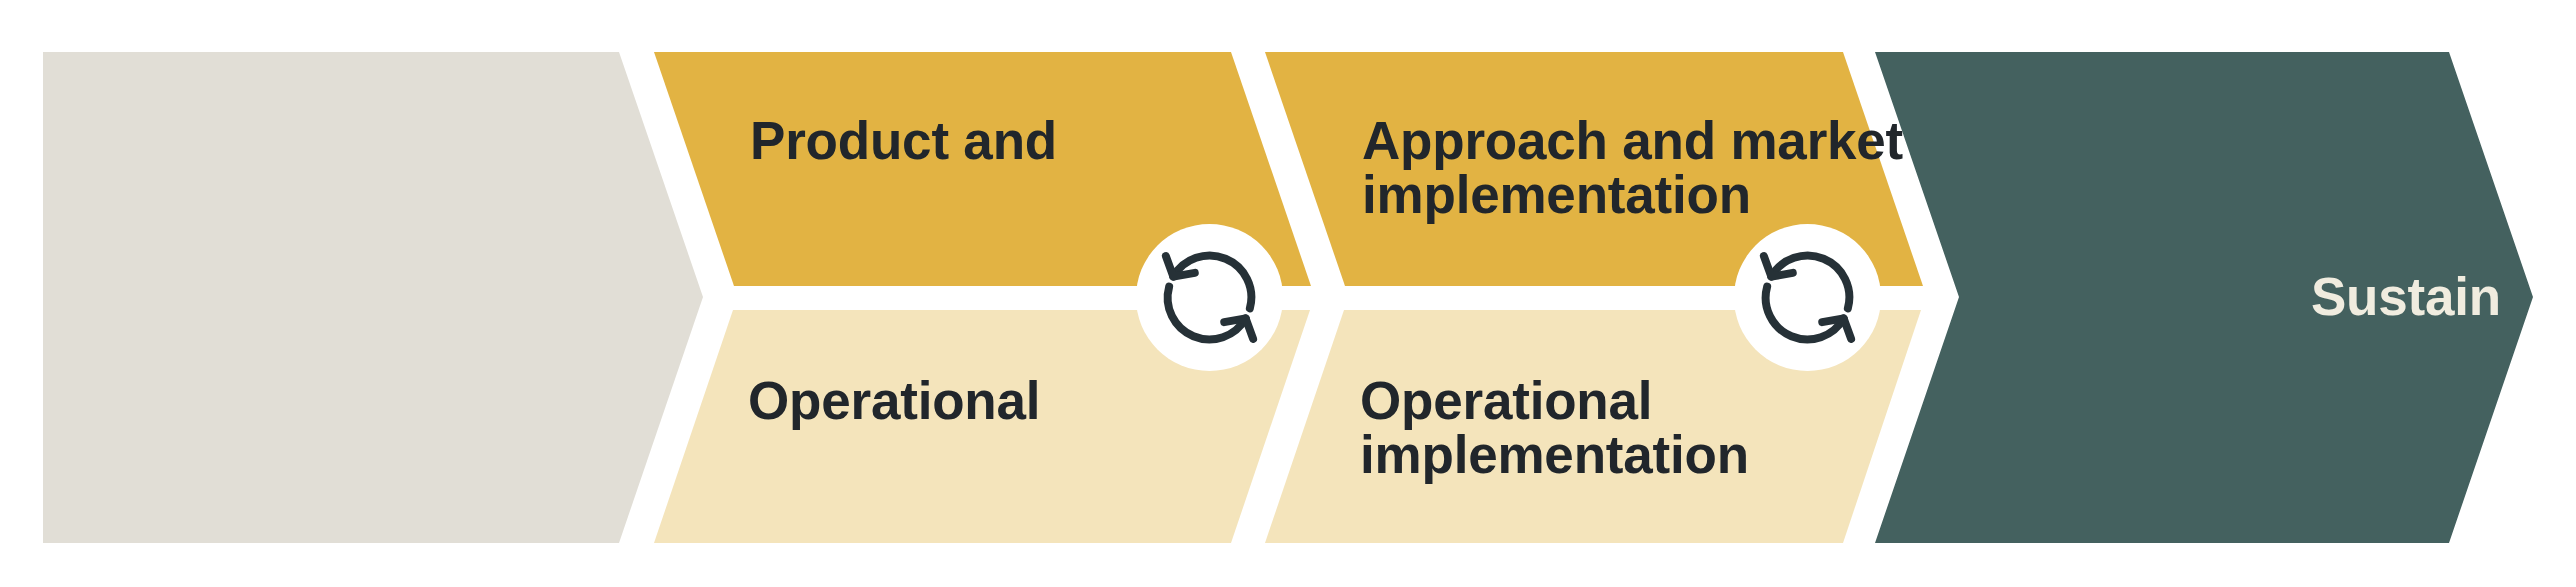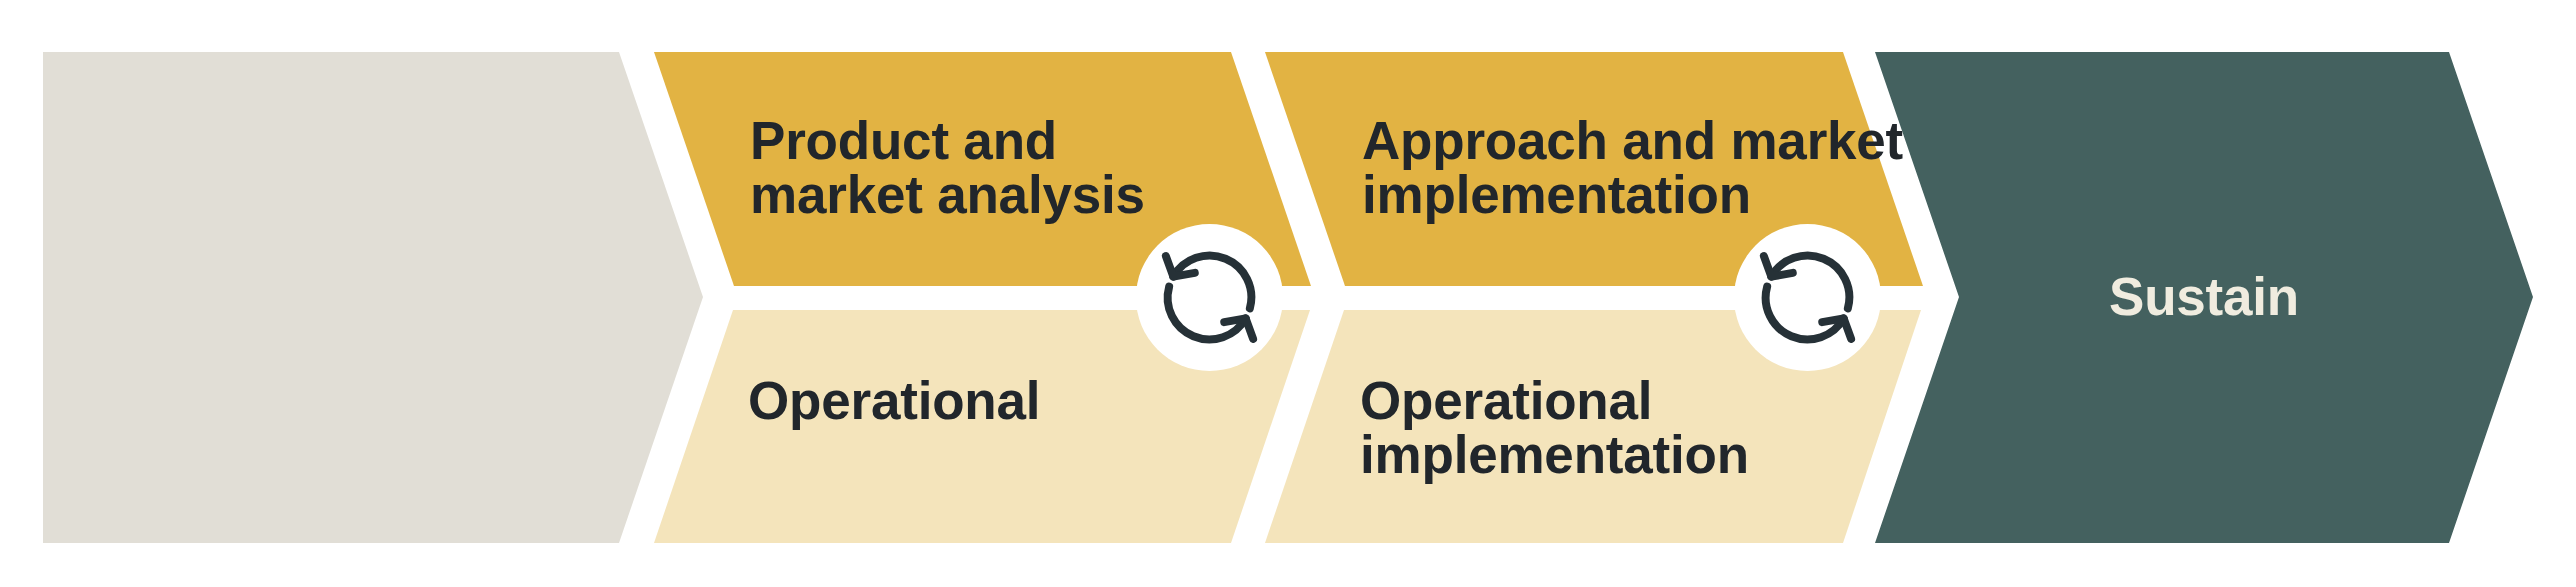--- a/index.html
+++ b/index.html
@@ -53,21 +53,21 @@
     white-space: nowrap;
   }
   .label span { display: block; }
   .label-approach   { left: 194px;  top: 260px; }
   .label-analysis-top      { left: 750px;  top: 114px; }
   .label-analysis-bottom   { left: 748px;  top: 374px; }
   .label-implementation-top    { left: 1362px; top: 114px; }
   .label-implementation-bottom { left: 1360px; top: 374px; }
   .label-sustain {
     left: 1907px; top: 270px; width: 594px;
-    text-align: center;
+    text-align: right;
     color: var(--text-light);
   }
   .sync-icon {
     position: absolute;
     width: 159px;
     height: 159px;
     top: 218px;
   }
   .sync-icon.icon-1 { left: 1130px; }
   .sync-icon.icon-2 { left: 1728px; }
@@ -103,21 +103,20 @@
     <circle cx="80" cy="80" r="74"></circle>
     <path d="M 120.6 90.9 A 42 42 0 0 0 43.6 59.0"></path>
     <path d="M 65.2 55.2 L 43.6 59.0 L 36.1 38.3"></path>
     <path d="M 39.4 69.1 A 42 42 0 0 0 116.4 101.0"></path>
     <path d="M 94.8 104.8 L 116.4 101.0 L 123.9 121.7"></path>
   </svg>
 
 
   <div class="label label-analysis-top">
     <span>Product and</span>
-    <span>market analysis</span>
   </div>
 
   <div class="label label-analysis-bottom">
     <span>Operational</span>
   </div>
 
   <div class="label label-implementation-top">
     <span>Approach and market</span>
     <span>implementation</span>
   </div>

